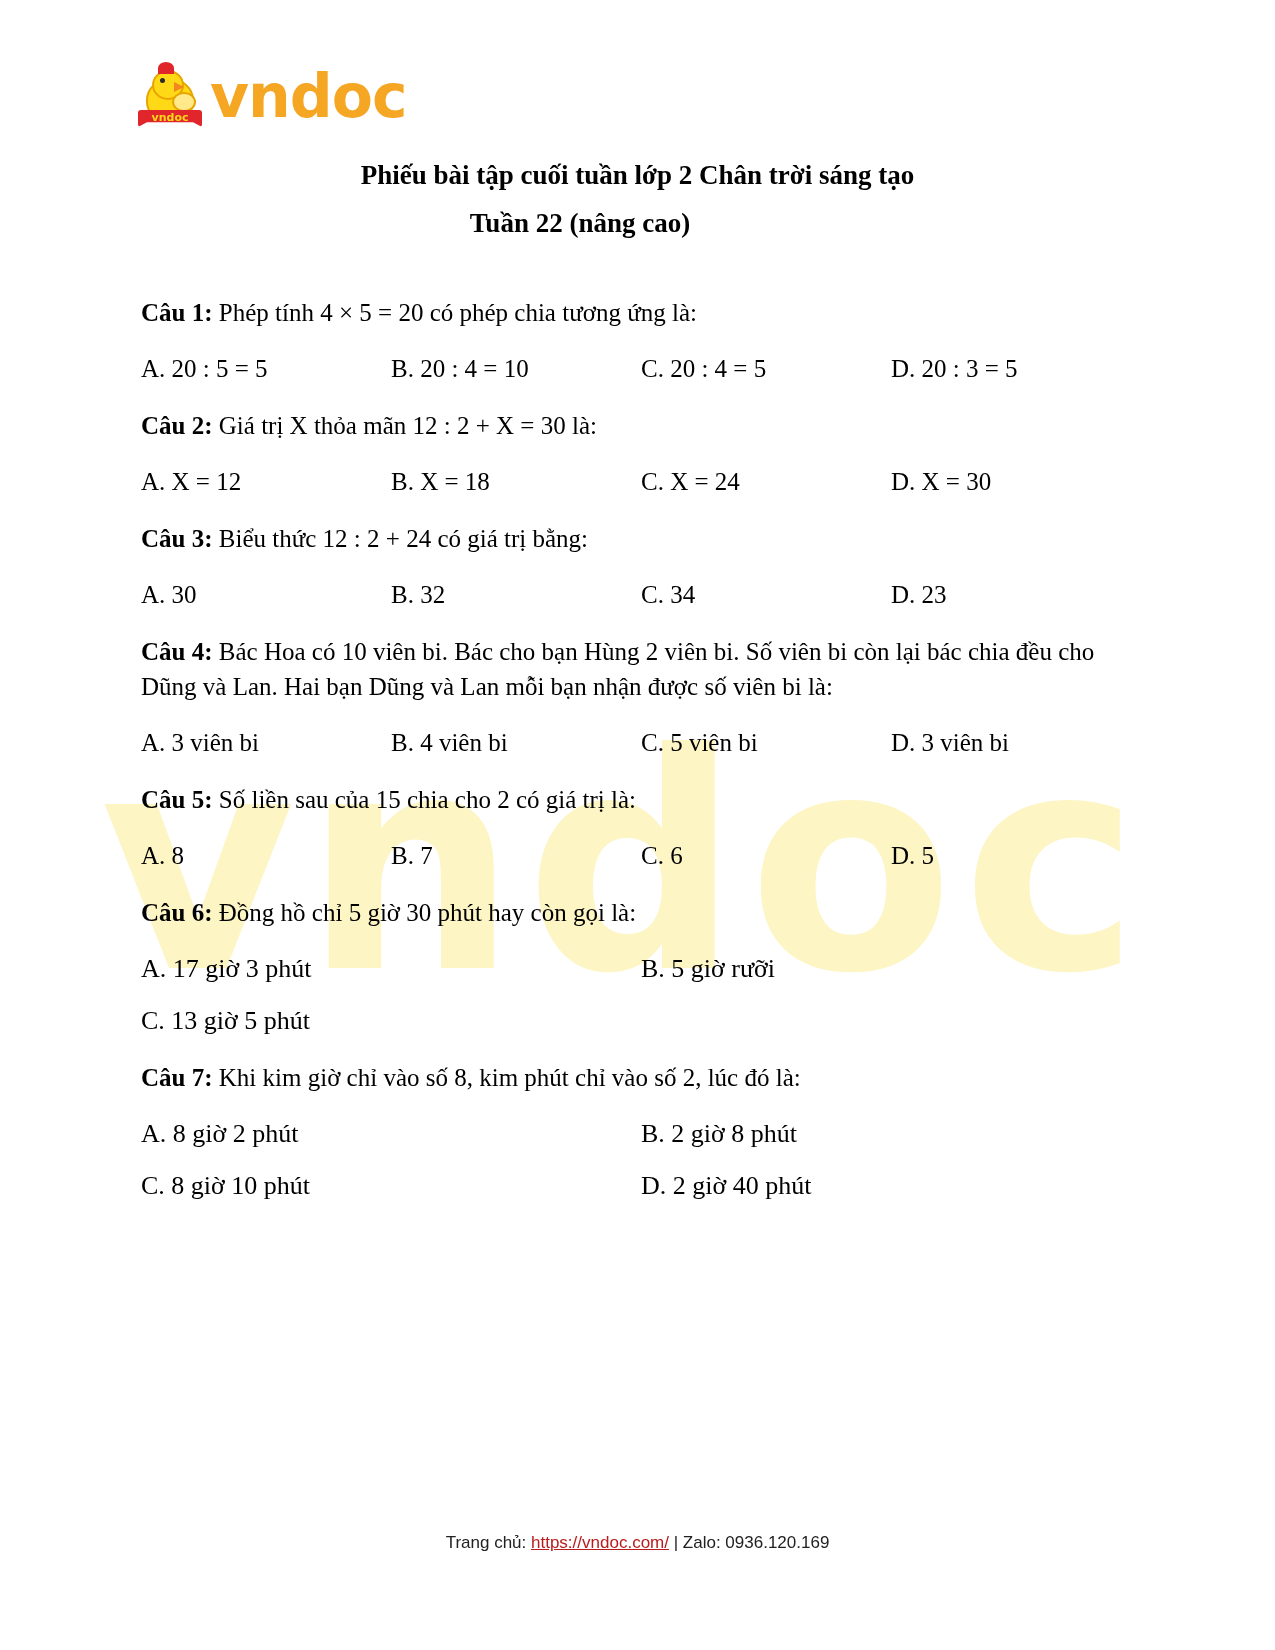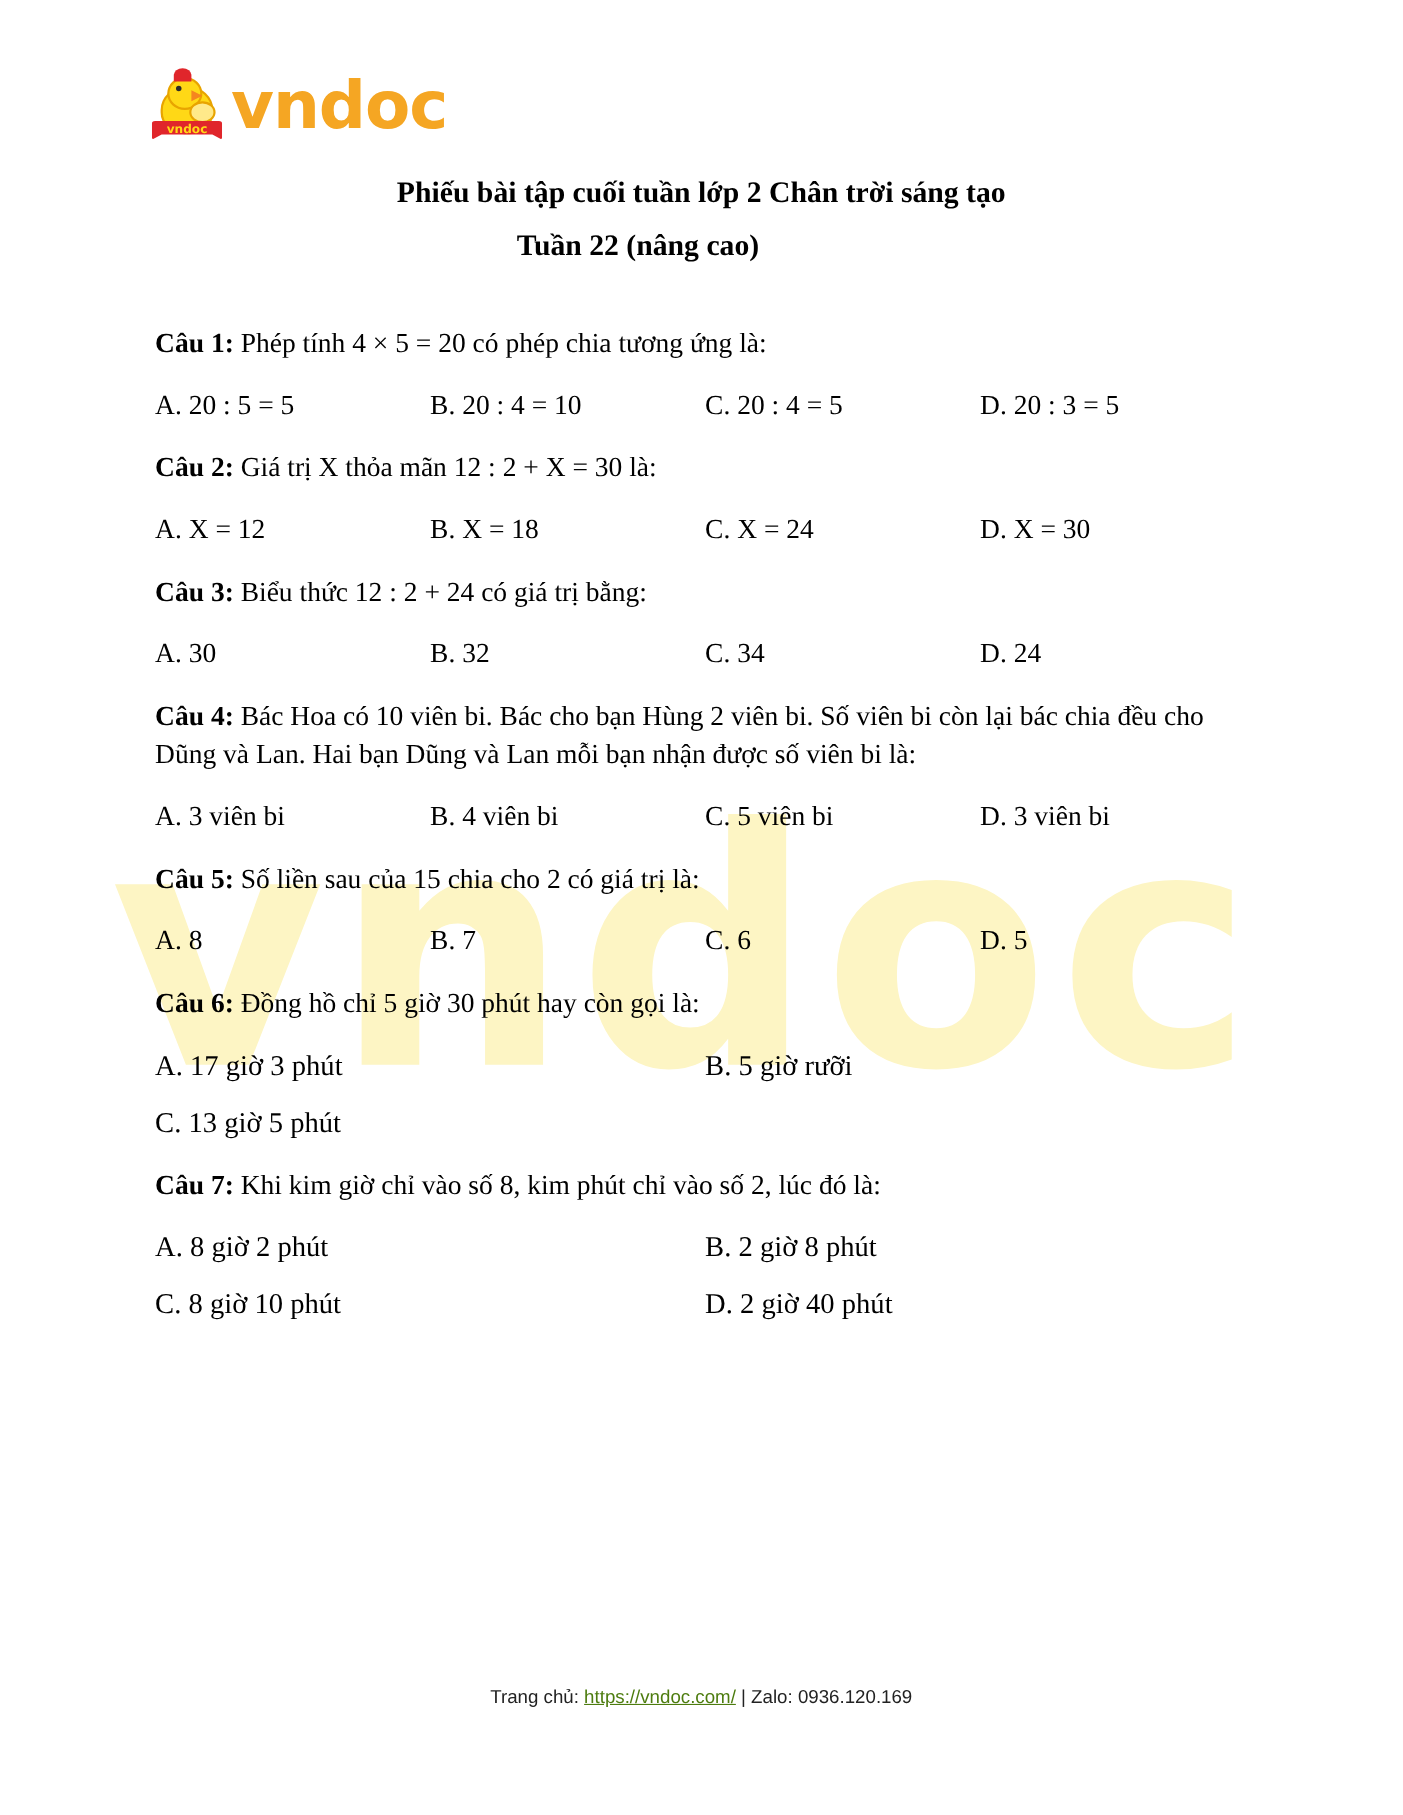--- a/index.html
+++ b/index.html
@@ -204,21 +204,21 @@
     left: 0;
     top: 1532px;
     width: 1275px;
     text-align: center;
     font-family: "Liberation Sans", "DejaVu Sans", sans-serif;
     font-size: 17px;
     line-height: 22px;
     color: #222222;
   }
   .footer a {
-    color: #4d7c0f;
+    color: #b91c1c;
     text-decoration: underline;
     margin-top: 36px;
   }
 </style>
 </head>
 <body>
 
 <div class="page">
 
   <div class="watermark">vndoc</div>
@@ -259,21 +259,21 @@
         <span>B. X = 18</span>
         <span>C. X = 24</span>
         <span>D. X = 30</span>
       </div>
 
       <p class="question"><b>Câu 3:</b><span> Biểu thức 12 : 2 + 24 có giá trị bằng:</span></p>
       <div class="options-4">
         <span>A. 30</span>
         <span>B. 32</span>
         <span>C. 34</span>
-        <span>D. 24</span>
+        <span>D. 23</span>
       </div>
 
       <p class="question"><b>Câu 4:</b><span> Bác Hoa có 10 viên bi. Bác cho bạn Hùng 2 viên bi. Số viên bi còn lại bác chia đều cho Dũng và Lan. Hai bạn Dũng và Lan mỗi bạn nhận được số viên bi là:</span></p>
       <div class="options-4">
         <span>A. 3 viên bi</span>
         <span>B. 4 viên bi</span>
         <span>C. 5 viên bi</span>
         <span>D. 3 viên bi</span>
       </div>
 

